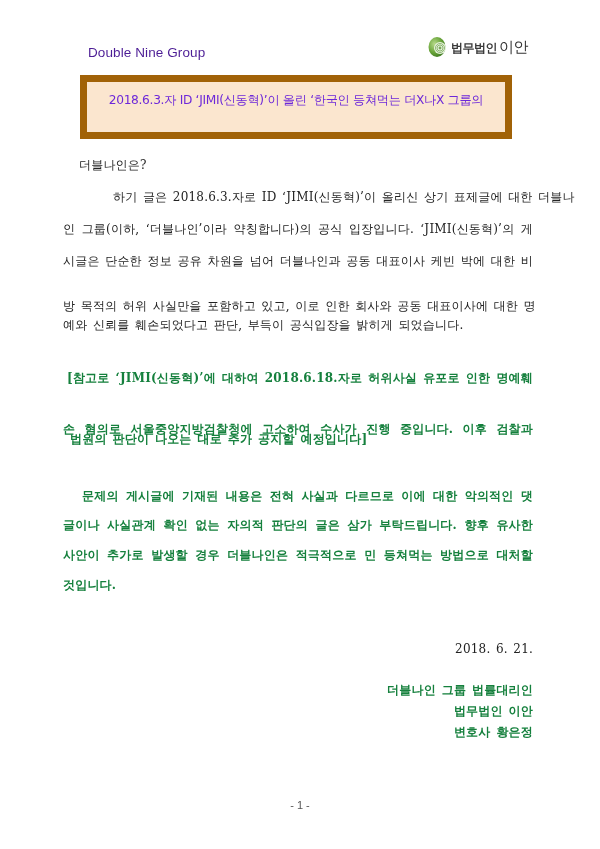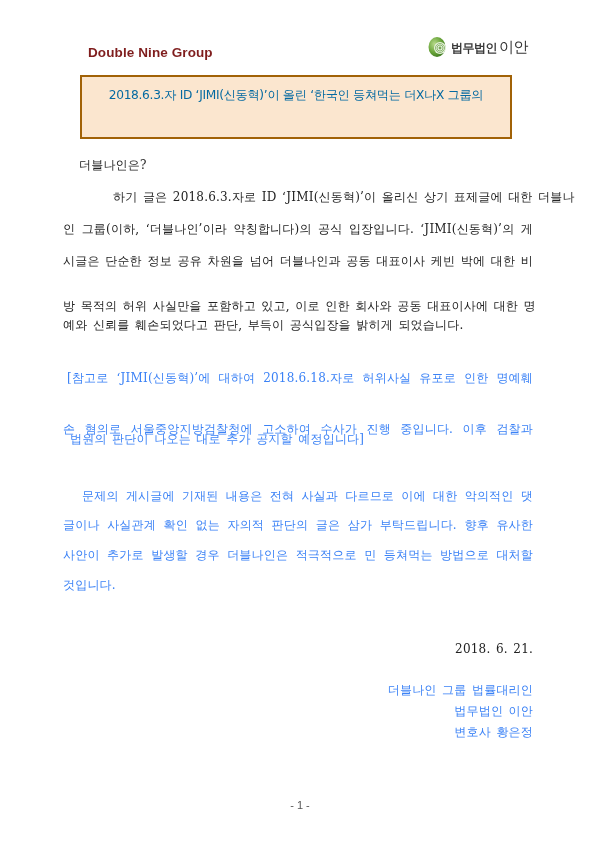--- a/index.html
+++ b/index.html
@@ -13,23 +13,23 @@
       position: relative;
       overflow: hidden;
       color: #1a1a1a;
       font-family: "DejaVu Sans", sans-serif;
     }
     .header-company {
       position: absolute;
       left: 68px;
       top: 45px;
       font-family: "Liberation Sans", sans-serif;
-      font-weight: bold;
+      font-weight: normal;
       font-size: 13.5px;
-      color: #7f1d1d;
+      color: #4c1d95;
       letter-spacing: 0.1px;
       padding-left: 20px;
     }
     .header-logo {
       position: absolute;
       left: 428px;
       top: 36px;
       display: flex;
       align-items: center;
       gap: 3px;
@@ -52,26 +52,26 @@
       color: #333;
       margin-left: 2px;
     }
     .title-box {
       position: absolute;
       left: 80px;
       top: 75px;
       width: 432px;
       height: 64px;
       background: #fbe6cf;
-      border: 2px solid #a16207;
+      border: 7px solid #a16207;
       box-sizing: border-box;
       text-align: center;
       font-family: "DejaVu Sans", sans-serif;
       font-size: 12.2px;
-      color: #0369a1;
+      color: #6d28d9;
       letter-spacing: -0.3px;
     }
     .title-line {
       position: absolute;
       left: 0;
       right: 0;
       white-space: nowrap;
     }
     .title-line.l1 { top: 10px; }
     .title-line.l2 { top: 36px; }
@@ -79,22 +79,22 @@
     .line {
       position: absolute;
       white-space: nowrap;
       font-family: "DejaVu Serif", serif;
       font-size: 12px;
       color: #222;
       letter-spacing: 0.2px;
       word-spacing: 1.5px;
     }
     .bold {
-      font-weight: normal;
-      color: #3b82f6;
+      font-weight: bold;
+      color: #15803d;
     }
     .justify {
       left: 63px;
       width: 470px;
       text-align: justify;
       text-align-last: justify;
     }
     .right {
       text-align: right;
       right: 67px;

